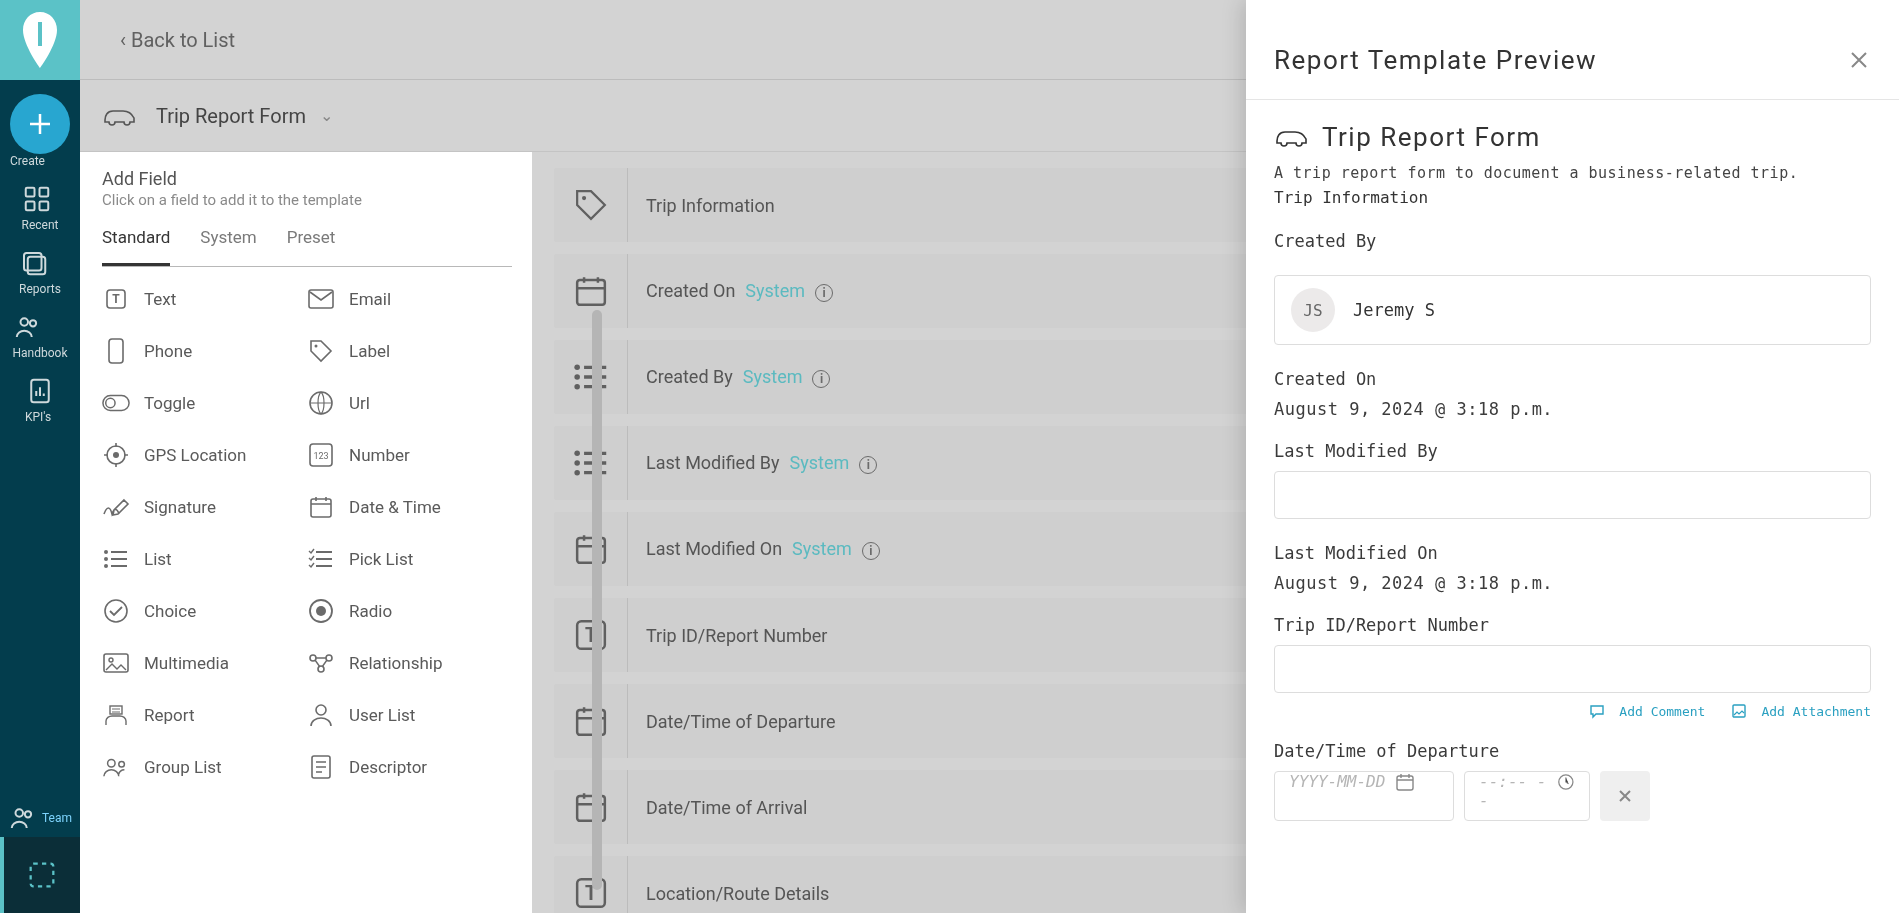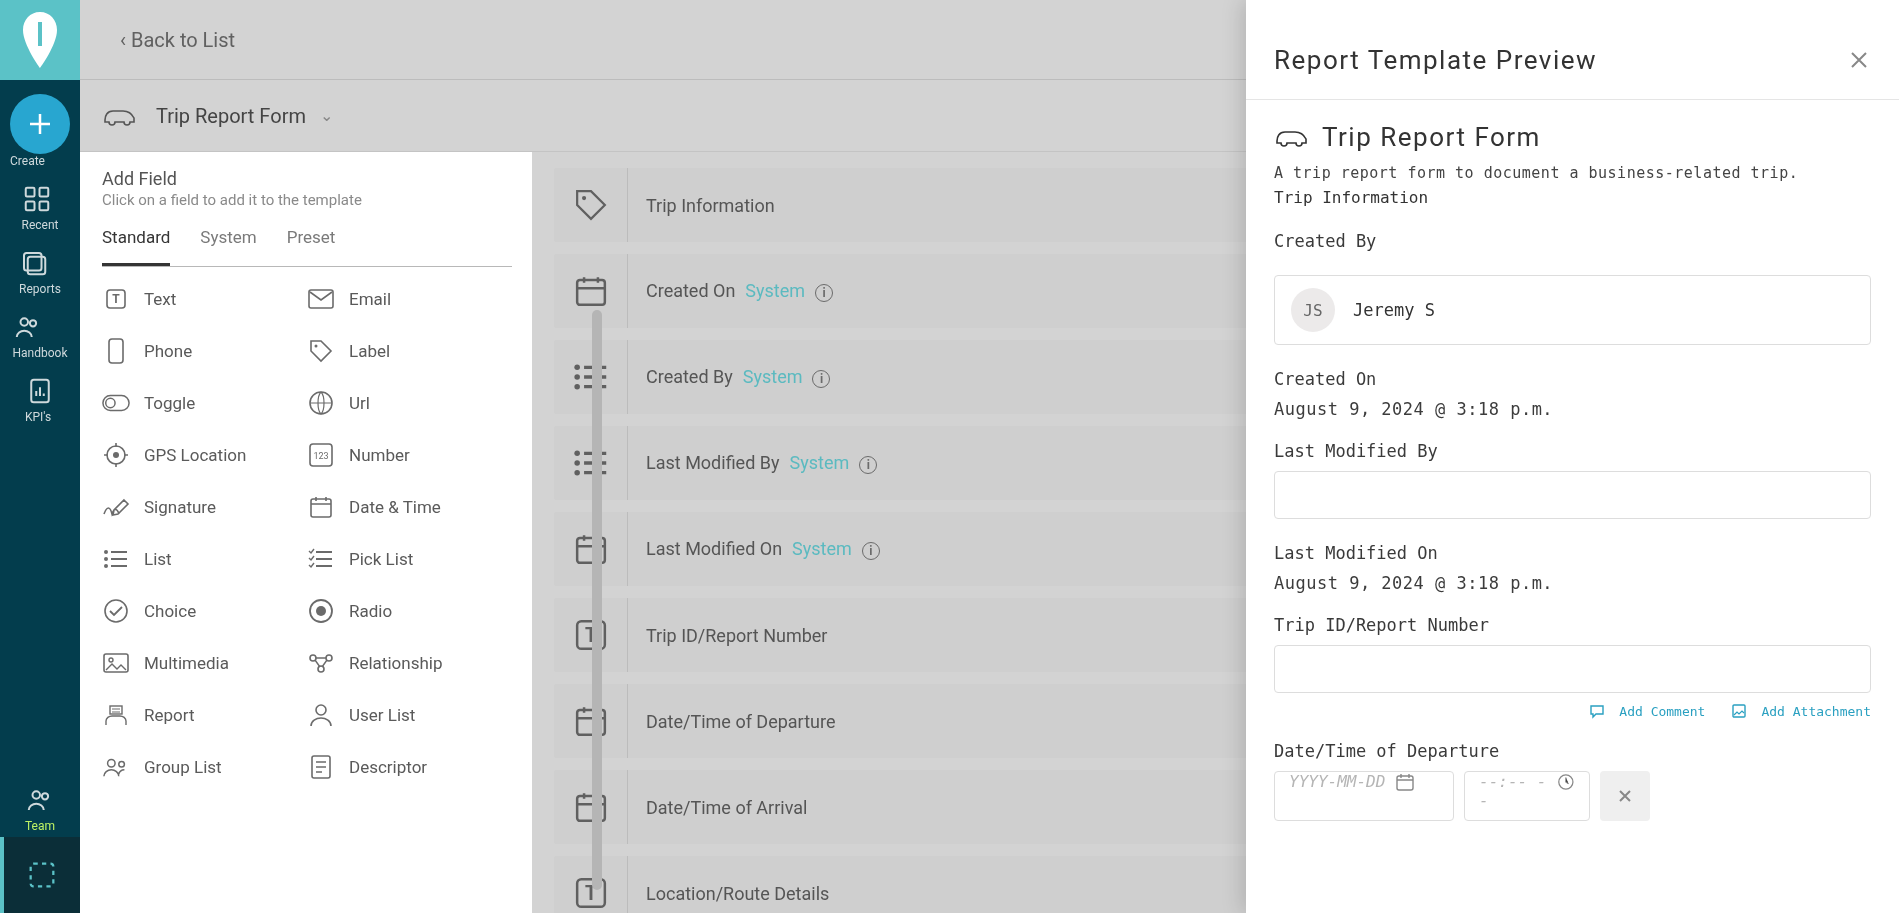--- a/index.html
+++ b/index.html
@@ -8,21 +8,21 @@
 
 .nav-rail { position: absolute; left: 0; top: 0; width: 80px; height: 100%; background: #033d4d; display: flex; flex-direction: column; align-items: center; }
 .logo { width: 80px; height: 80px; background: #5bc2c7; display: flex; align-items: center; justify-content: center; }
 .logo svg { width: 40px; height: 60px; }
 .nav-create { margin-top: 14px; display: flex; flex-direction: column; align-items: flex-start; }
 .nav-create-btn { width: 60px; height: 60px; border-radius: 50%; background: #28a6d0; display: flex; align-items: center; justify-content: center; color: #fff; font-size: 34px; cursor: pointer; }
 .nav-item { display: flex; flex-direction: column; align-items: flex-start; color: #cfd9dc; margin-top: 16px; cursor: pointer; font-size: 12px; gap:4px;}
 .nav-item svg { width: 30px; height: 30px; }
 .nav-label { color: #cfd9dc; font-size: 12px; }
 .nav-bottom-active { position:absolute; bottom:0; left:0; width:80px; height:76px; background:#0b2e38; border-left:4px solid #5bc2c7; display:flex; align-items:center; justify-content:center;}
-.nav-team { position:absolute; bottom:80px; width:80px; display:flex; flex-direction:column; align-items:center; color:#bef264; font-size:12px; gap:4px;}
+.nav-team { position:absolute; bottom:80px; width:80px; display:flex; align-items:center; color:#7dd3fc; font-size:12px; gap:4px;justify-content:center;}
 
 
 .main { position: absolute; left: 80px; top: 0; right: 0; bottom: 0; background: #d3d3d3; }
 .topbar { height: 80px; display: flex; align-items: center; padding: 0 40px; color: #616161; background:#d3d3d3; border-bottom:1px solid #bcbcbc;}
 .back-link { font-size: 20px; color:#616161;}
 .title-row { height: 72px; display: flex; align-items: center; padding: 0 22px; background:#d3d3d3; border-bottom:1px solid #c4c4c4;}
 .title-row .car-icon { margin-right:18px;}
 .title-row .form-title { font-size: 20px; color:#444; margin-right:14px;}
 .chevron { color:#888; }
 

